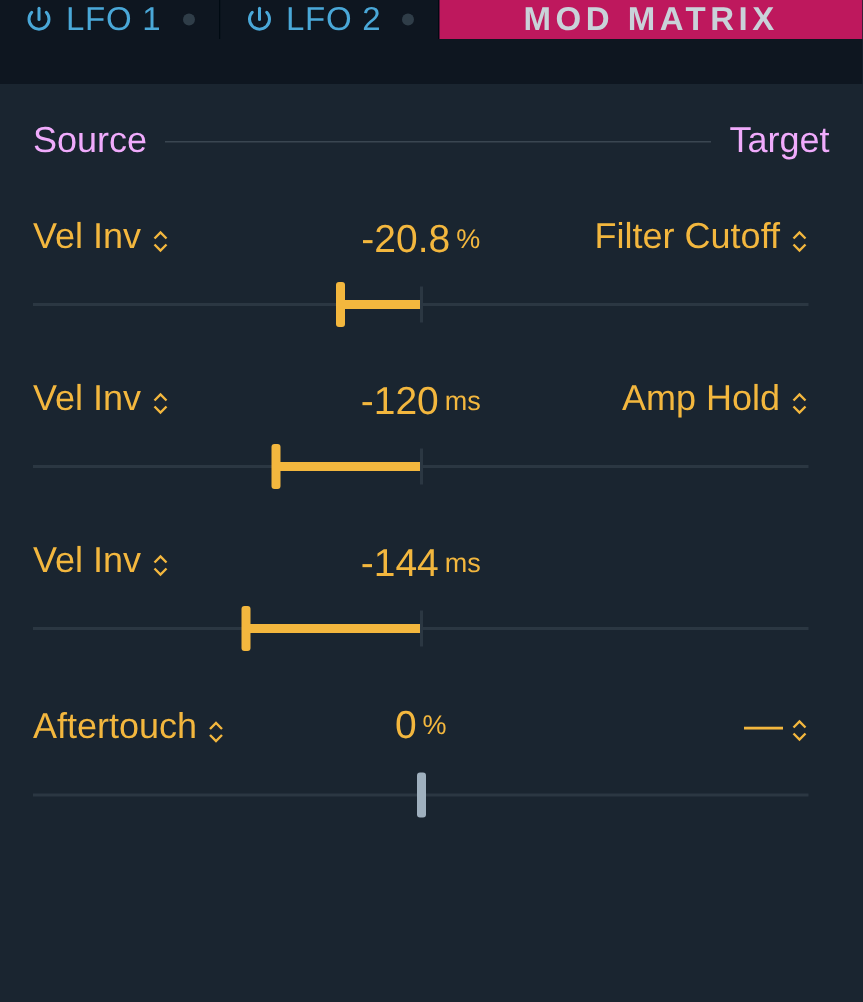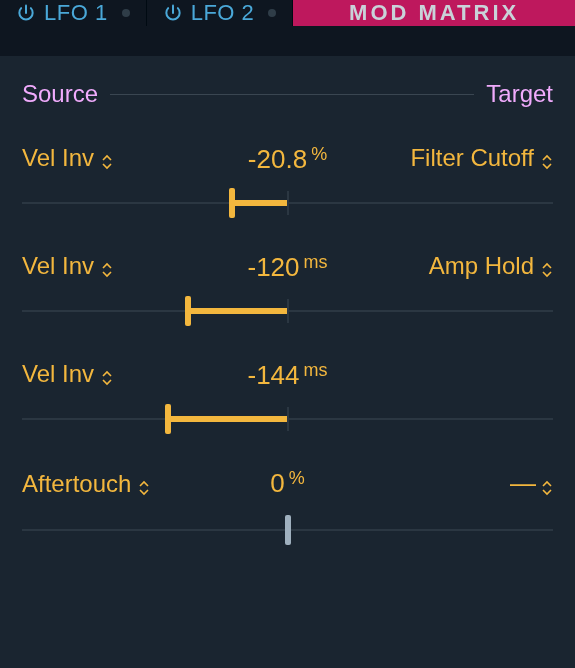--- a/index.html
+++ b/index.html
@@ -54,39 +54,39 @@
     padding: 24px 22px 8px 22px;
     font-size: 24px;
     color: #f0abfc;
   }
   .header-line {
     flex: 1;
     height: 1px;
     background: #3a4651;
     margin: 0 12px;
   }
-  .rows { padding: 6px 22px 0 22px; }
+  .rows { padding: 6px 36px 0 22px; }
   .mod-row { padding: 22px 0 10px 0; }
   .mod-top {
     display: flex;
     align-items: baseline;
     justify-content: space-between;
     font-size: 24px;
     color: #f3b73e;
   }
   .src, .tgt {
     display: flex;
     align-items: center;
     gap: 7px;
     white-space: nowrap;
   }
   .tgt { }
   .value-group {
     display: flex;
-    align-items: flex-start;
+    align-items: center;
     gap: 4px;
     position: absolute;
     left: 50%;
     transform: translateX(-50%);
   }
   .mod-top-wrap { position: relative; }
   .value-num { font-size: 26px; color: #f3b73e; }
   .value-unit { font-size: 18px; color: #f3b73e; }
   .updown {
     width: 12px; height: 18px; display: inline-block;

